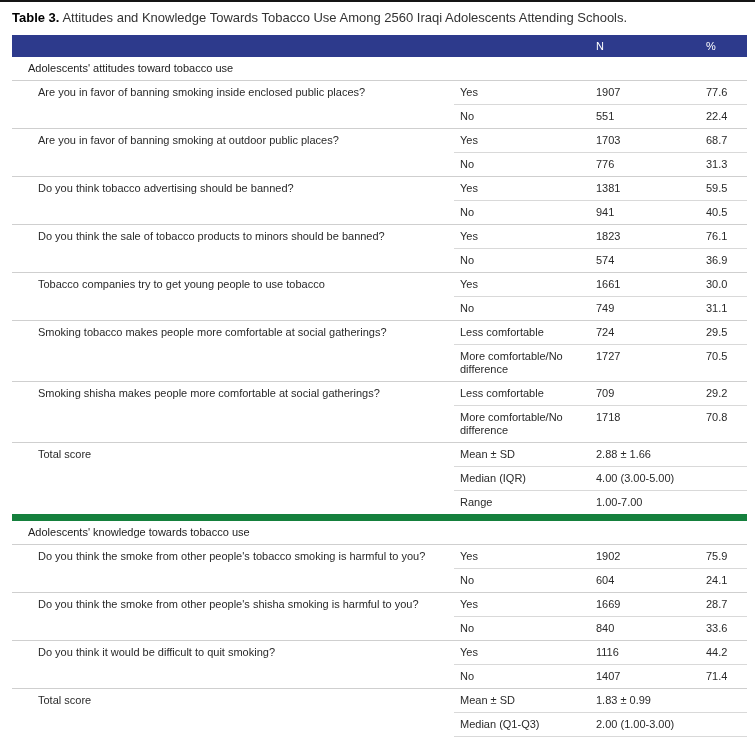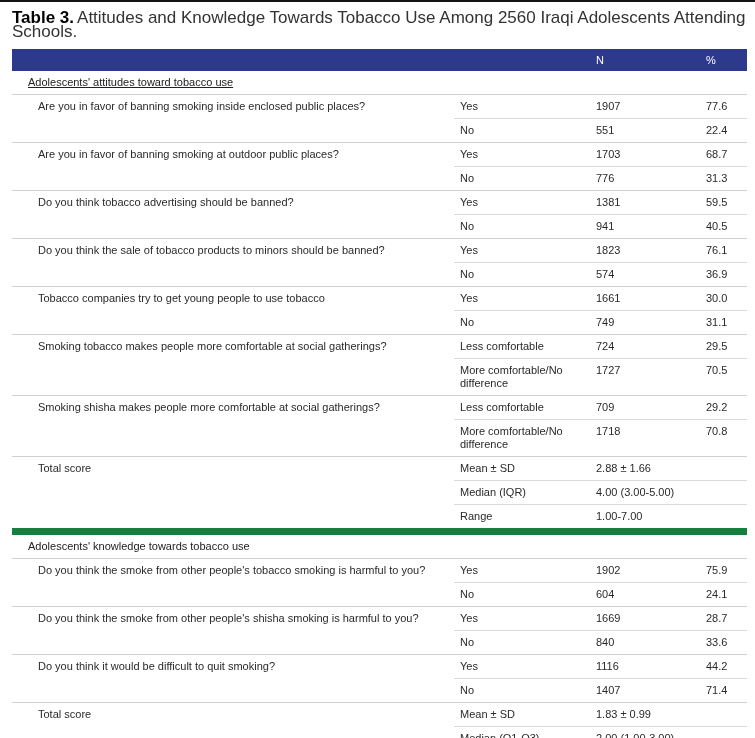--- a/index.html
+++ b/index.html
@@ -10,21 +10,21 @@
     width: 755px;
   }
   .page {
     width: 755px;
     min-height: 738px;
     border-top: 2px solid #151515;
     padding: 6px 8px 10px 12px;
     background: #fff;
   }
   .caption {
-    font-size: 17px;
+    font-size: 13px;
     line-height: 14px;
     margin: 3px 0 10px 0;
     color: #333;
   }
   .caption-label { font-weight: bold; color: #000; margin-right: 3px; }
 
   table.data-table {
     border-collapse: collapse;
     table-layout: fixed;
     width: 735px;
@@ -57,21 +57,21 @@
     border-top: 7px solid #15803d;
     color: #222;
   }
   td.q { padding-left: 26px; }
   td.r { padding-left: 6px; }
   td.n { padding-left: 6px; }
   td.p { padding-left: 6px; }
 
   tr.group-first td { border-top: 1px solid #cfcfcf; }
   tr.sub td { border-top: 1px solid #d9d9d9; margin-top: 44px; }
-  tbody tr:first-child td { border-top: none; text-decoration: underline; }
+  tbody tr:first-child td { border-top: none; }
 </style>
 </head>
 <body>
 
 <div class="page">
 
   <div class="caption">
     <span class="caption-label">Table 3.</span><span>Attitudes and Knowledge Towards Tobacco Use Among 2560 Iraqi Adolescents Attending Schools.</span>
   </div>
 

